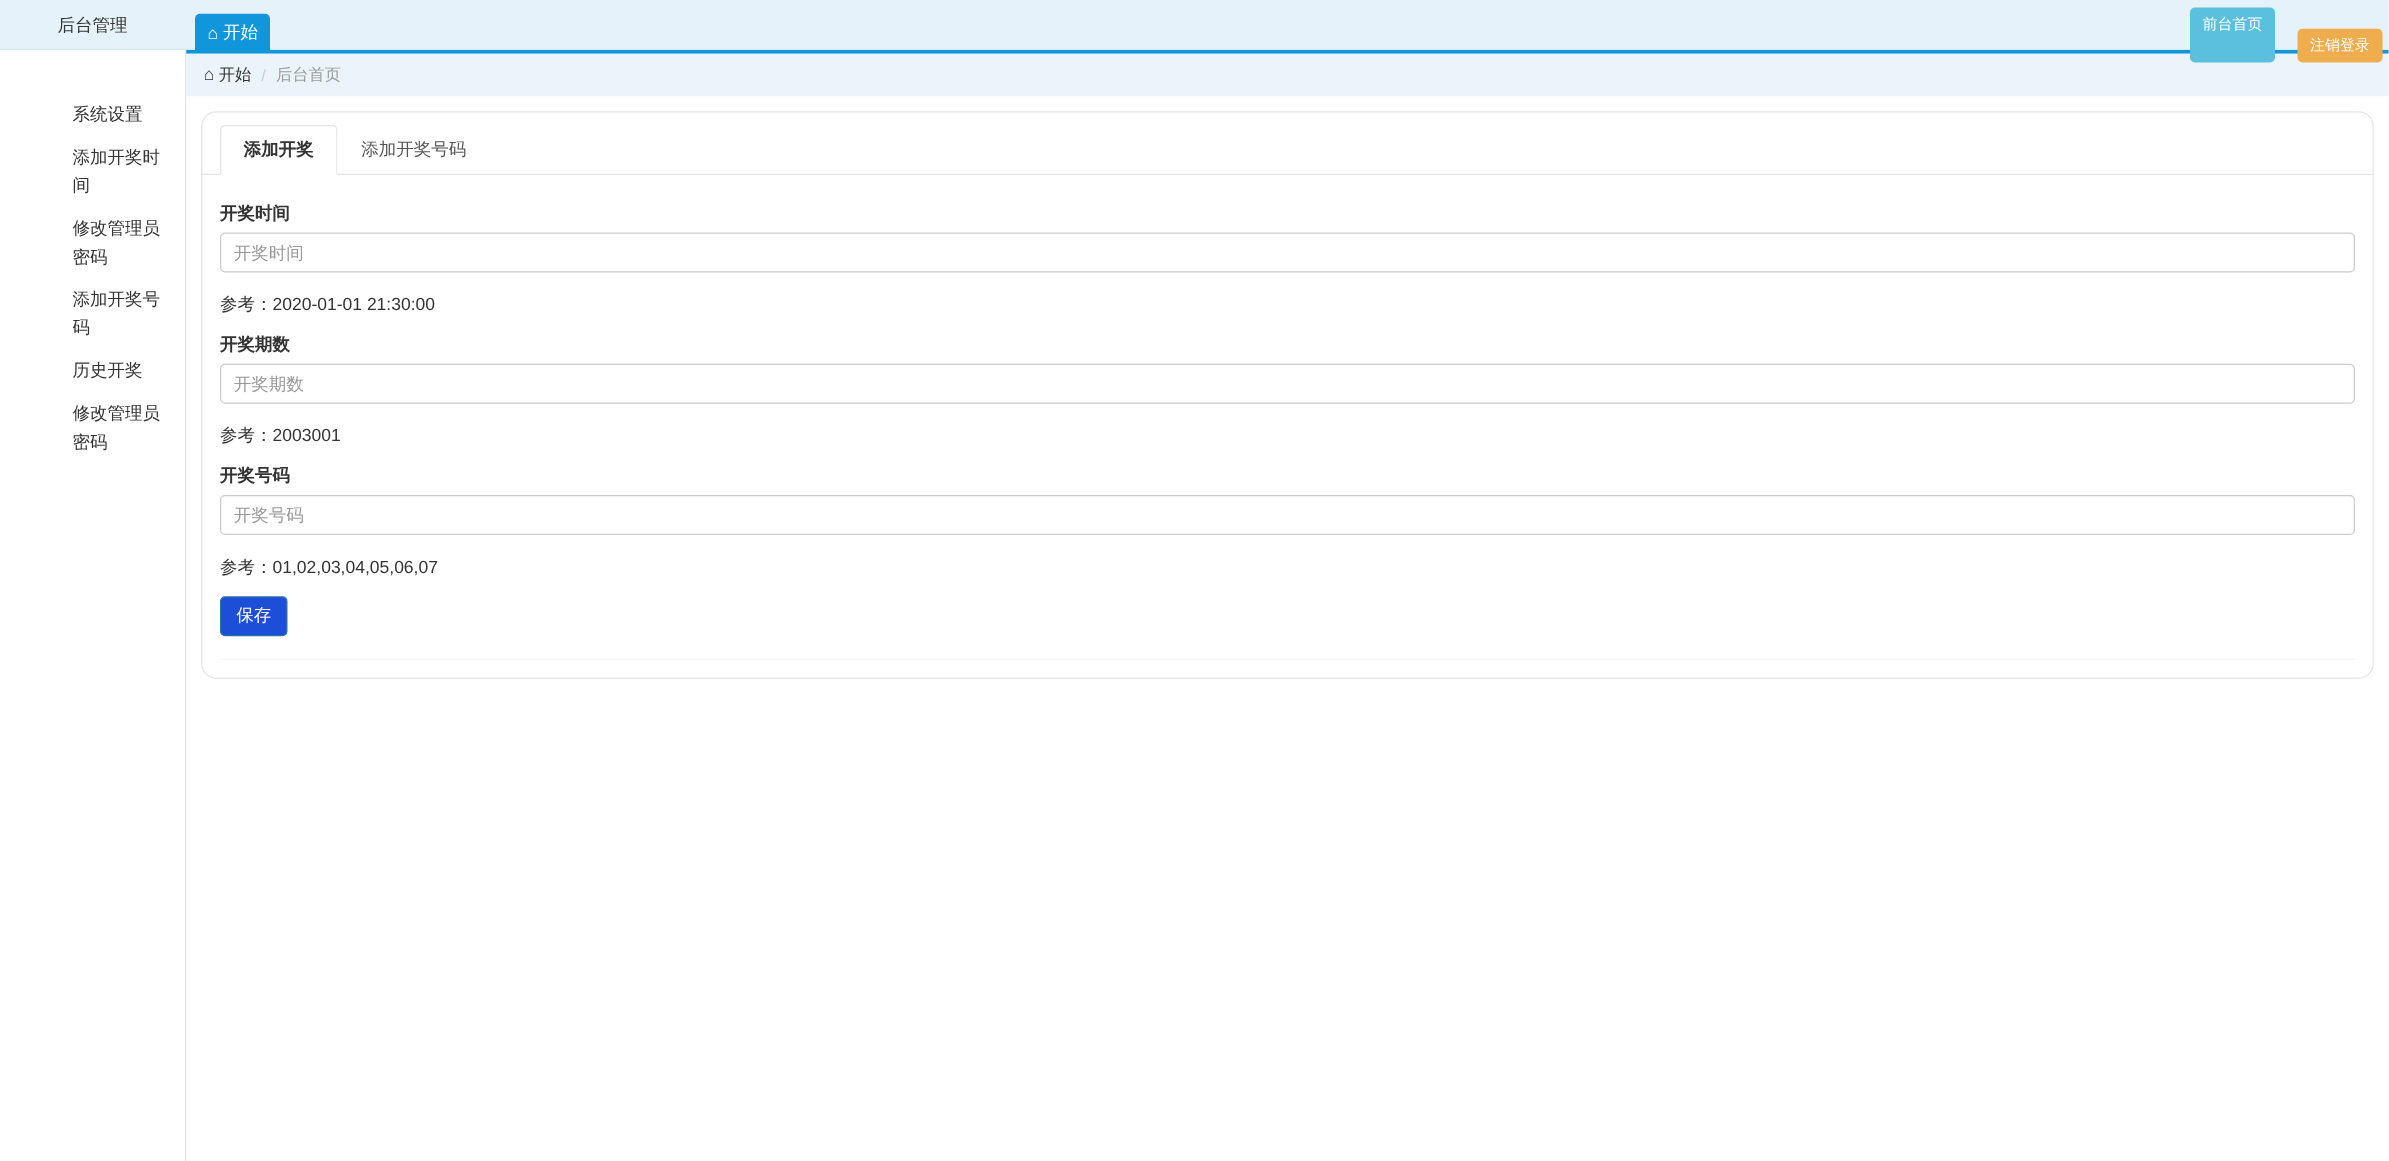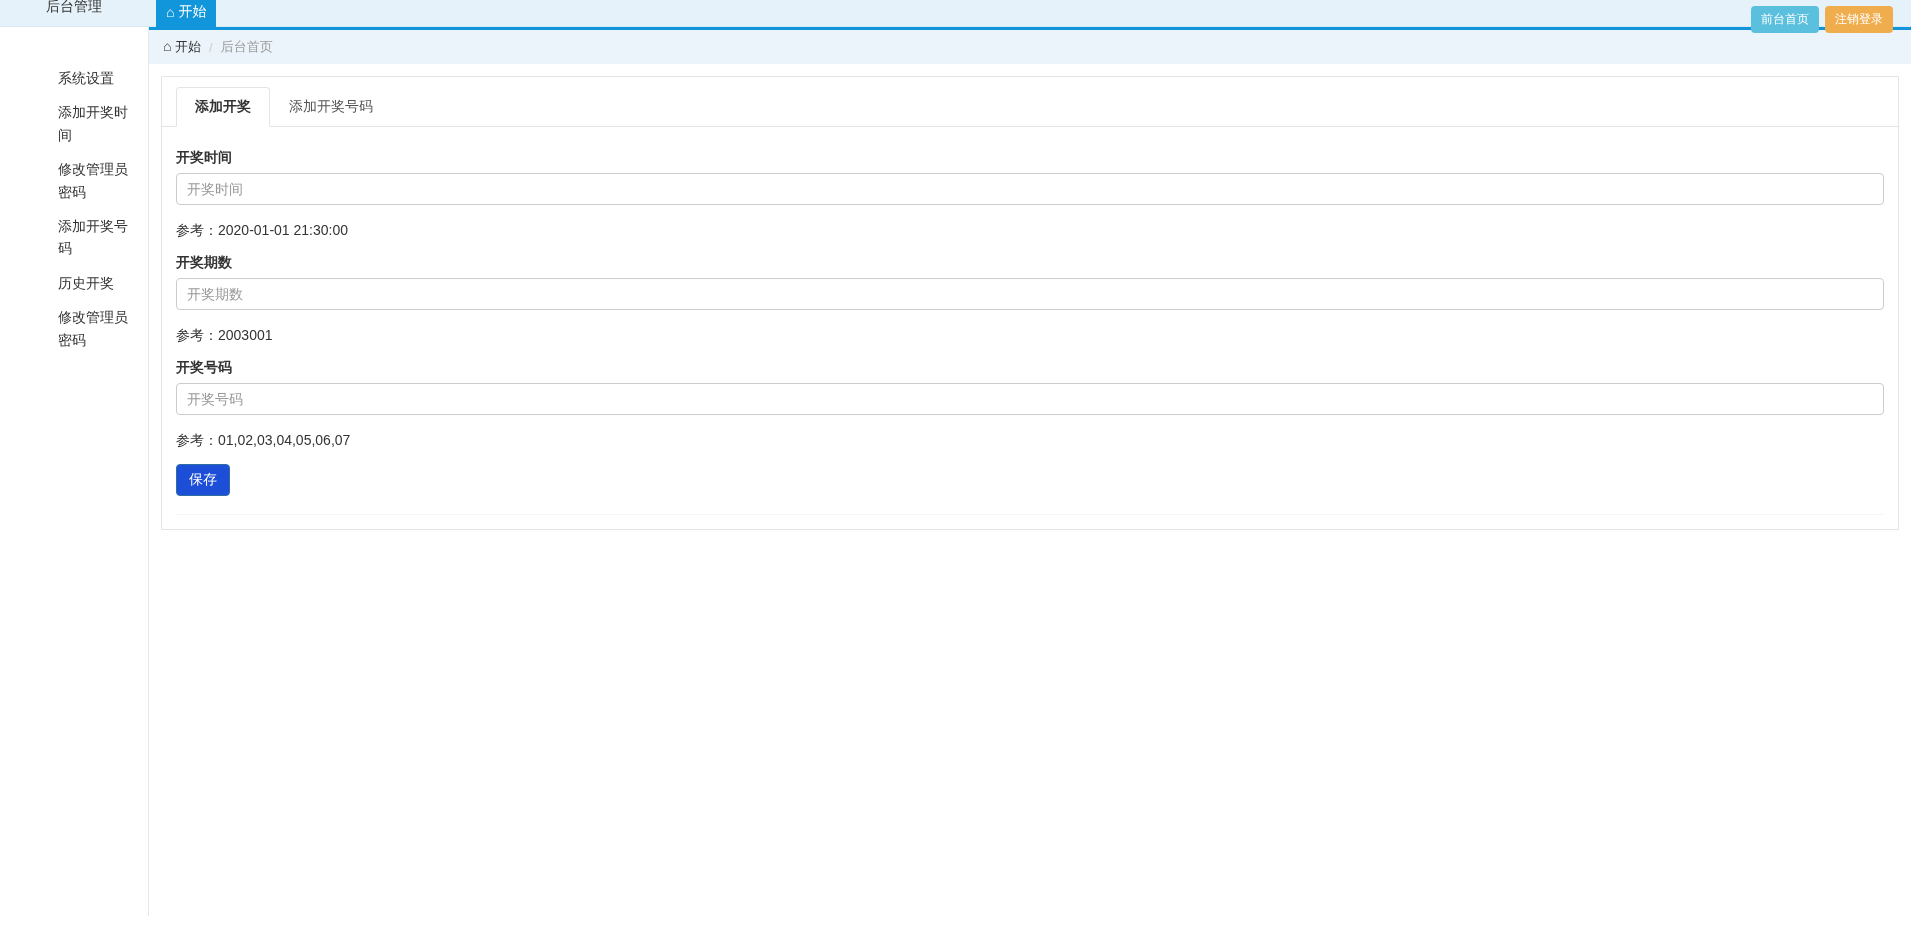--- a/index.html
+++ b/index.html
@@ -3,24 +3,24 @@
 <meta charset="utf-8">
 <style>
 * { box-sizing: border-box; margin: 0; padding: 0; }
 body {
   font-family: "Helvetica Neue", Helvetica, Arial, "Microsoft YaHei", sans-serif;
   font-size: 14px;
   color: #333;
   background: #fff;
 }
 .topbar {
-  height: 27px;
+  height: 40px;
   background: #e6f2f9;
   display: flex;
-  align-items: flex-end;
+  align-items: center;
   position: relative;
   border-bottom: 1px solid #d6e9f2;
 }
 .brand-area {
   width: 148px;
   text-align: center;
   line-height: 40px;
   font-size: 14px;
   color: #333;
 }
@@ -39,37 +39,37 @@
   border-top-left-radius: 4px;
   border-top-right-radius: 4px;
   display: flex;
   align-items: center;
   gap: 4px;
   cursor: pointer;
   margin-bottom: -1px;
 }
 .top-actions {
   position: absolute;
-  right: 18px;
+  right: 5px;
   top: 6px;
   display: flex;
-  gap: 6px;
+  gap: 18px;
   border-radius: 12px;
 }
 .btn {
   display: inline-block;
   padding: 5px 10px;
   font-size: 12px;
   border-radius: 4px;
   color: #fff;
   cursor: pointer;
   user-select: none;
 }
 .btn-info { background: #5bc0de; }
-.btn-warning { background: #f0ad4e; }
+.btn-warning { background: #f0ad4e; margin-top: 17px; }
 .btn-primary { background: #1d4ed8; border:1px solid #2e6da4; padding:6px 12px; font-size:14px; }
 .layout {
   display: flex;
   height: calc(100vh - 40px);
 }
 .sidebar {
   width: 148px;
   background: #fff;
   padding-top: 34px;
 }
@@ -95,21 +95,21 @@
   align-items: center;
   gap: 8px;
   font-size: 13px;
   color: #333;
 }
 .breadcrumb-sep { color: #ccc; }
 .breadcrumb-muted { color: #9b9b9b; }
 .panel {
   margin: 12px;
   border: 1px solid #e4e4e4;
-  border-radius: 1px;
+  border-radius: 12px;
   background:#fff;
 }
 .panel-tabs {
   display: flex;
   border-bottom: 1px solid #e4e4e4;
   padding: 10px 14px 0 14px;
 }
 .panel-tab {
   padding: 10px 18px;
   font-size: 14px;

